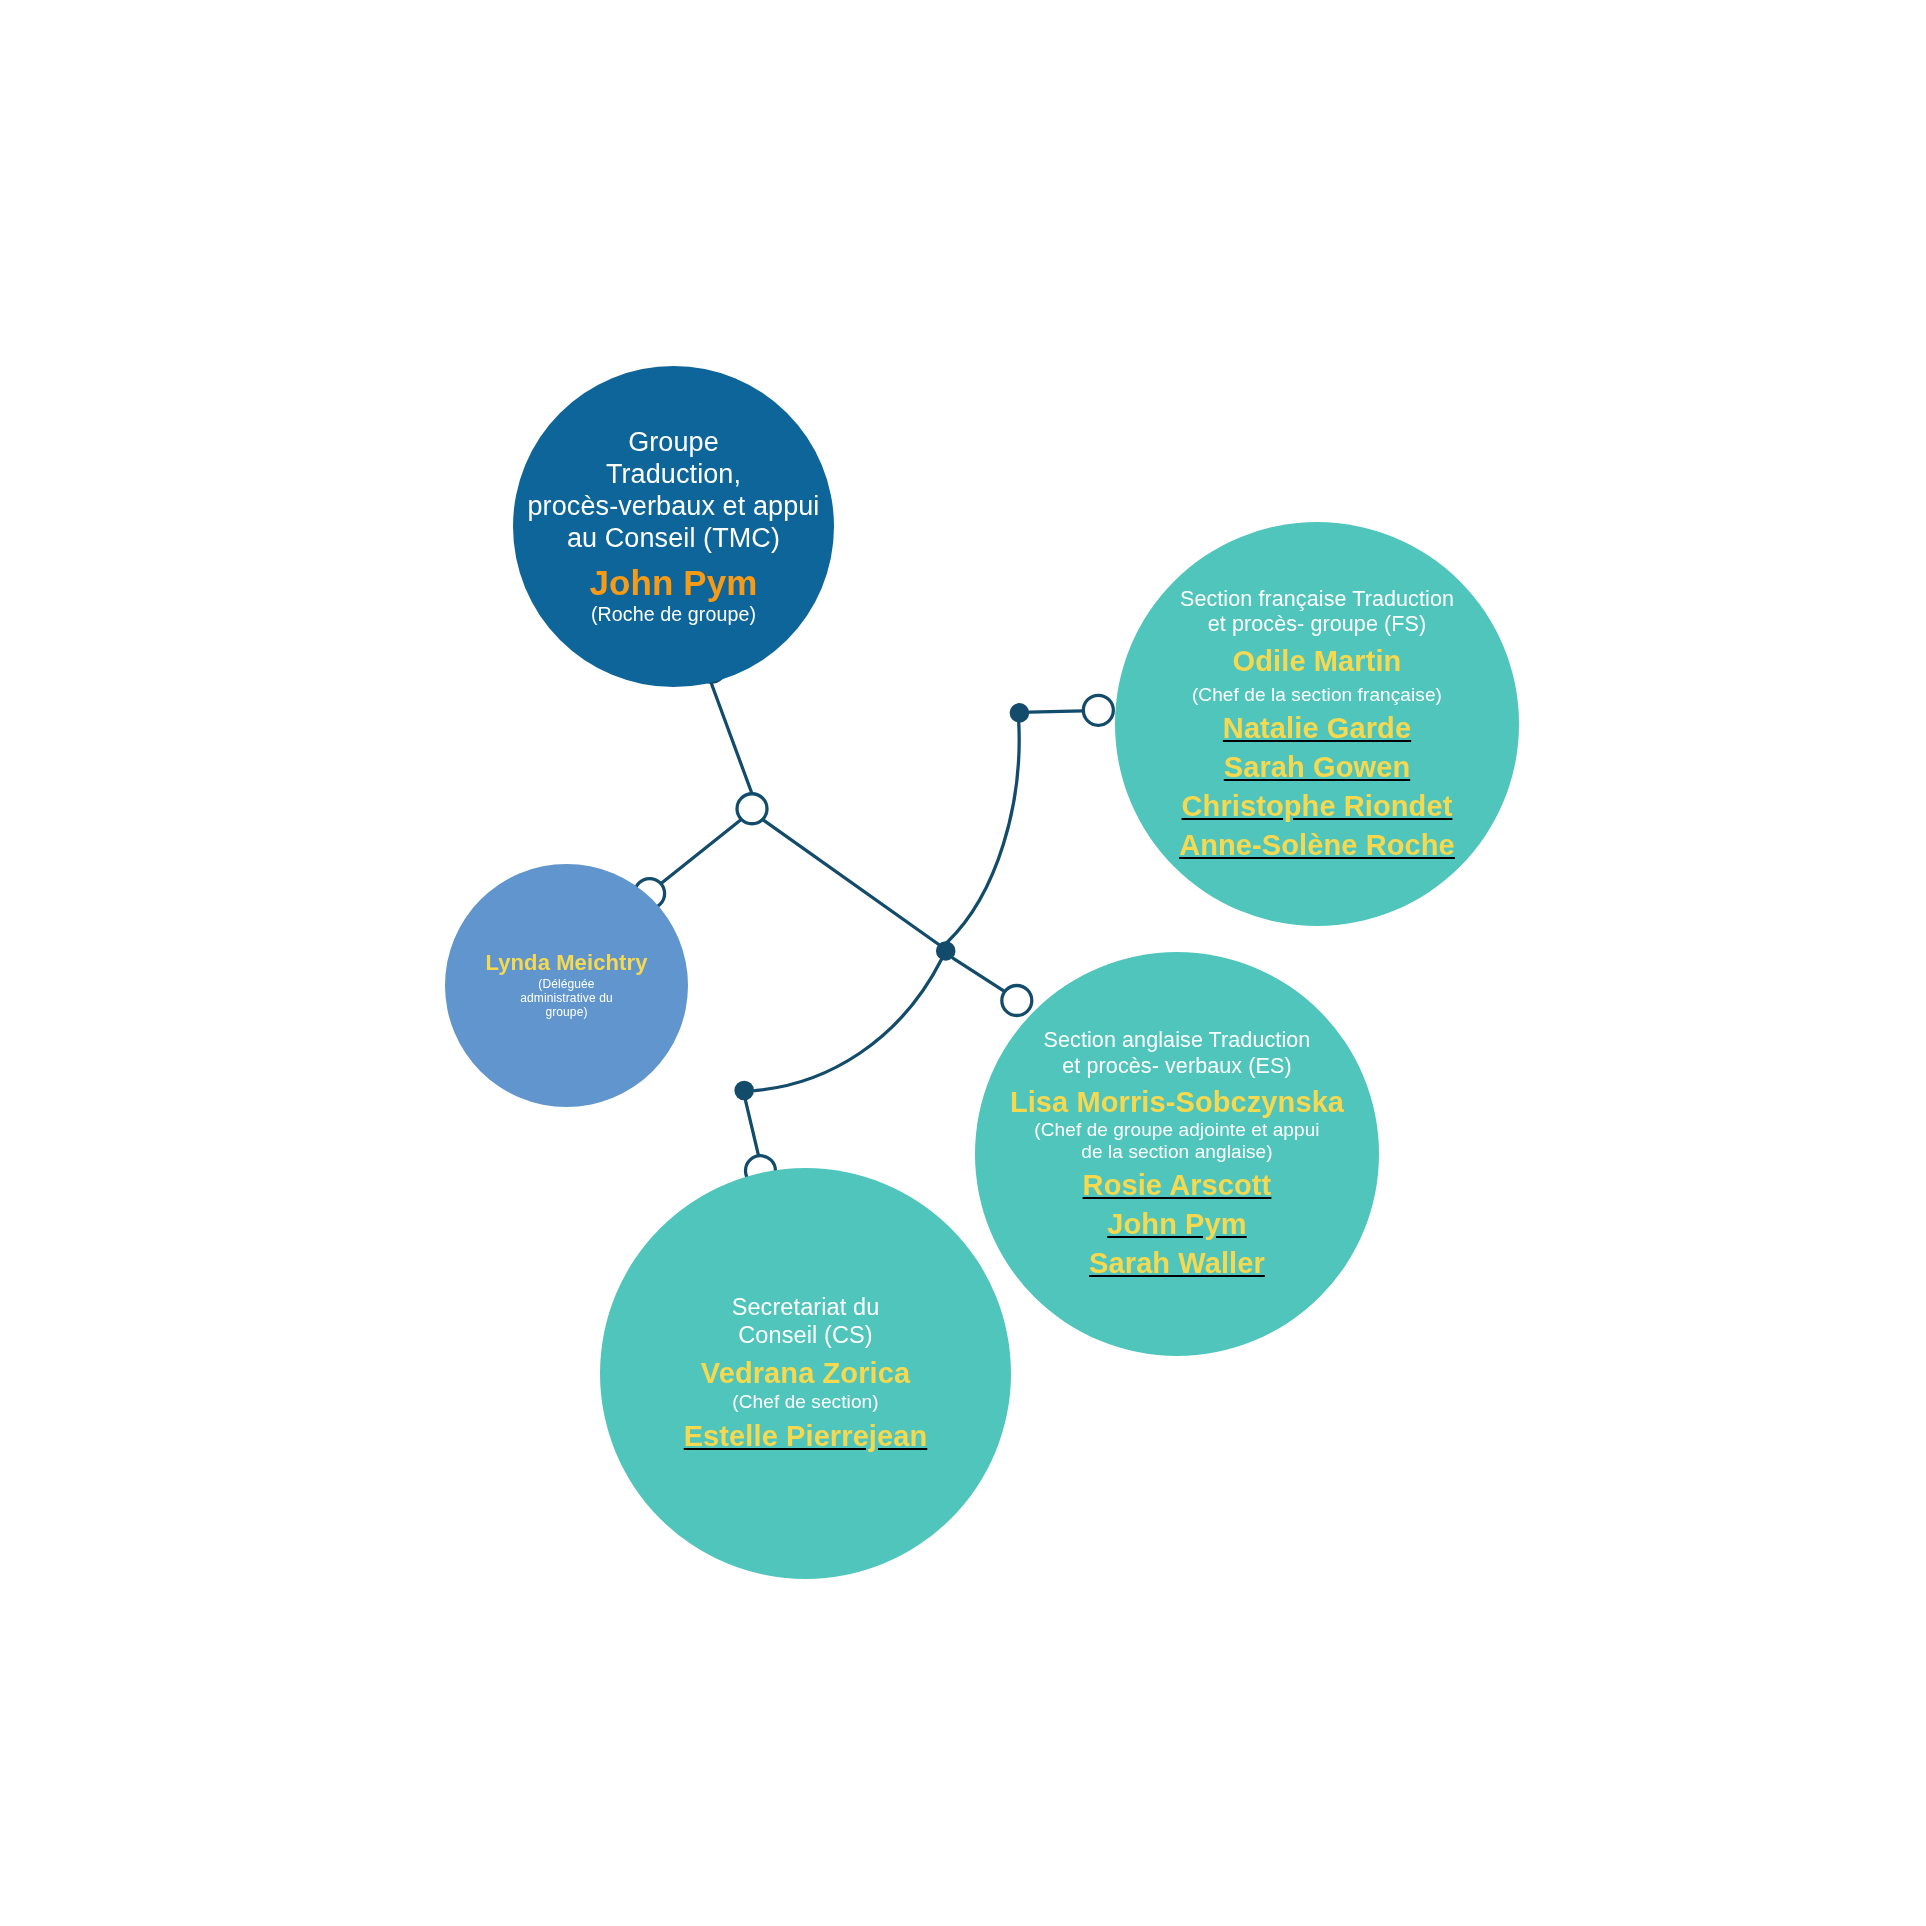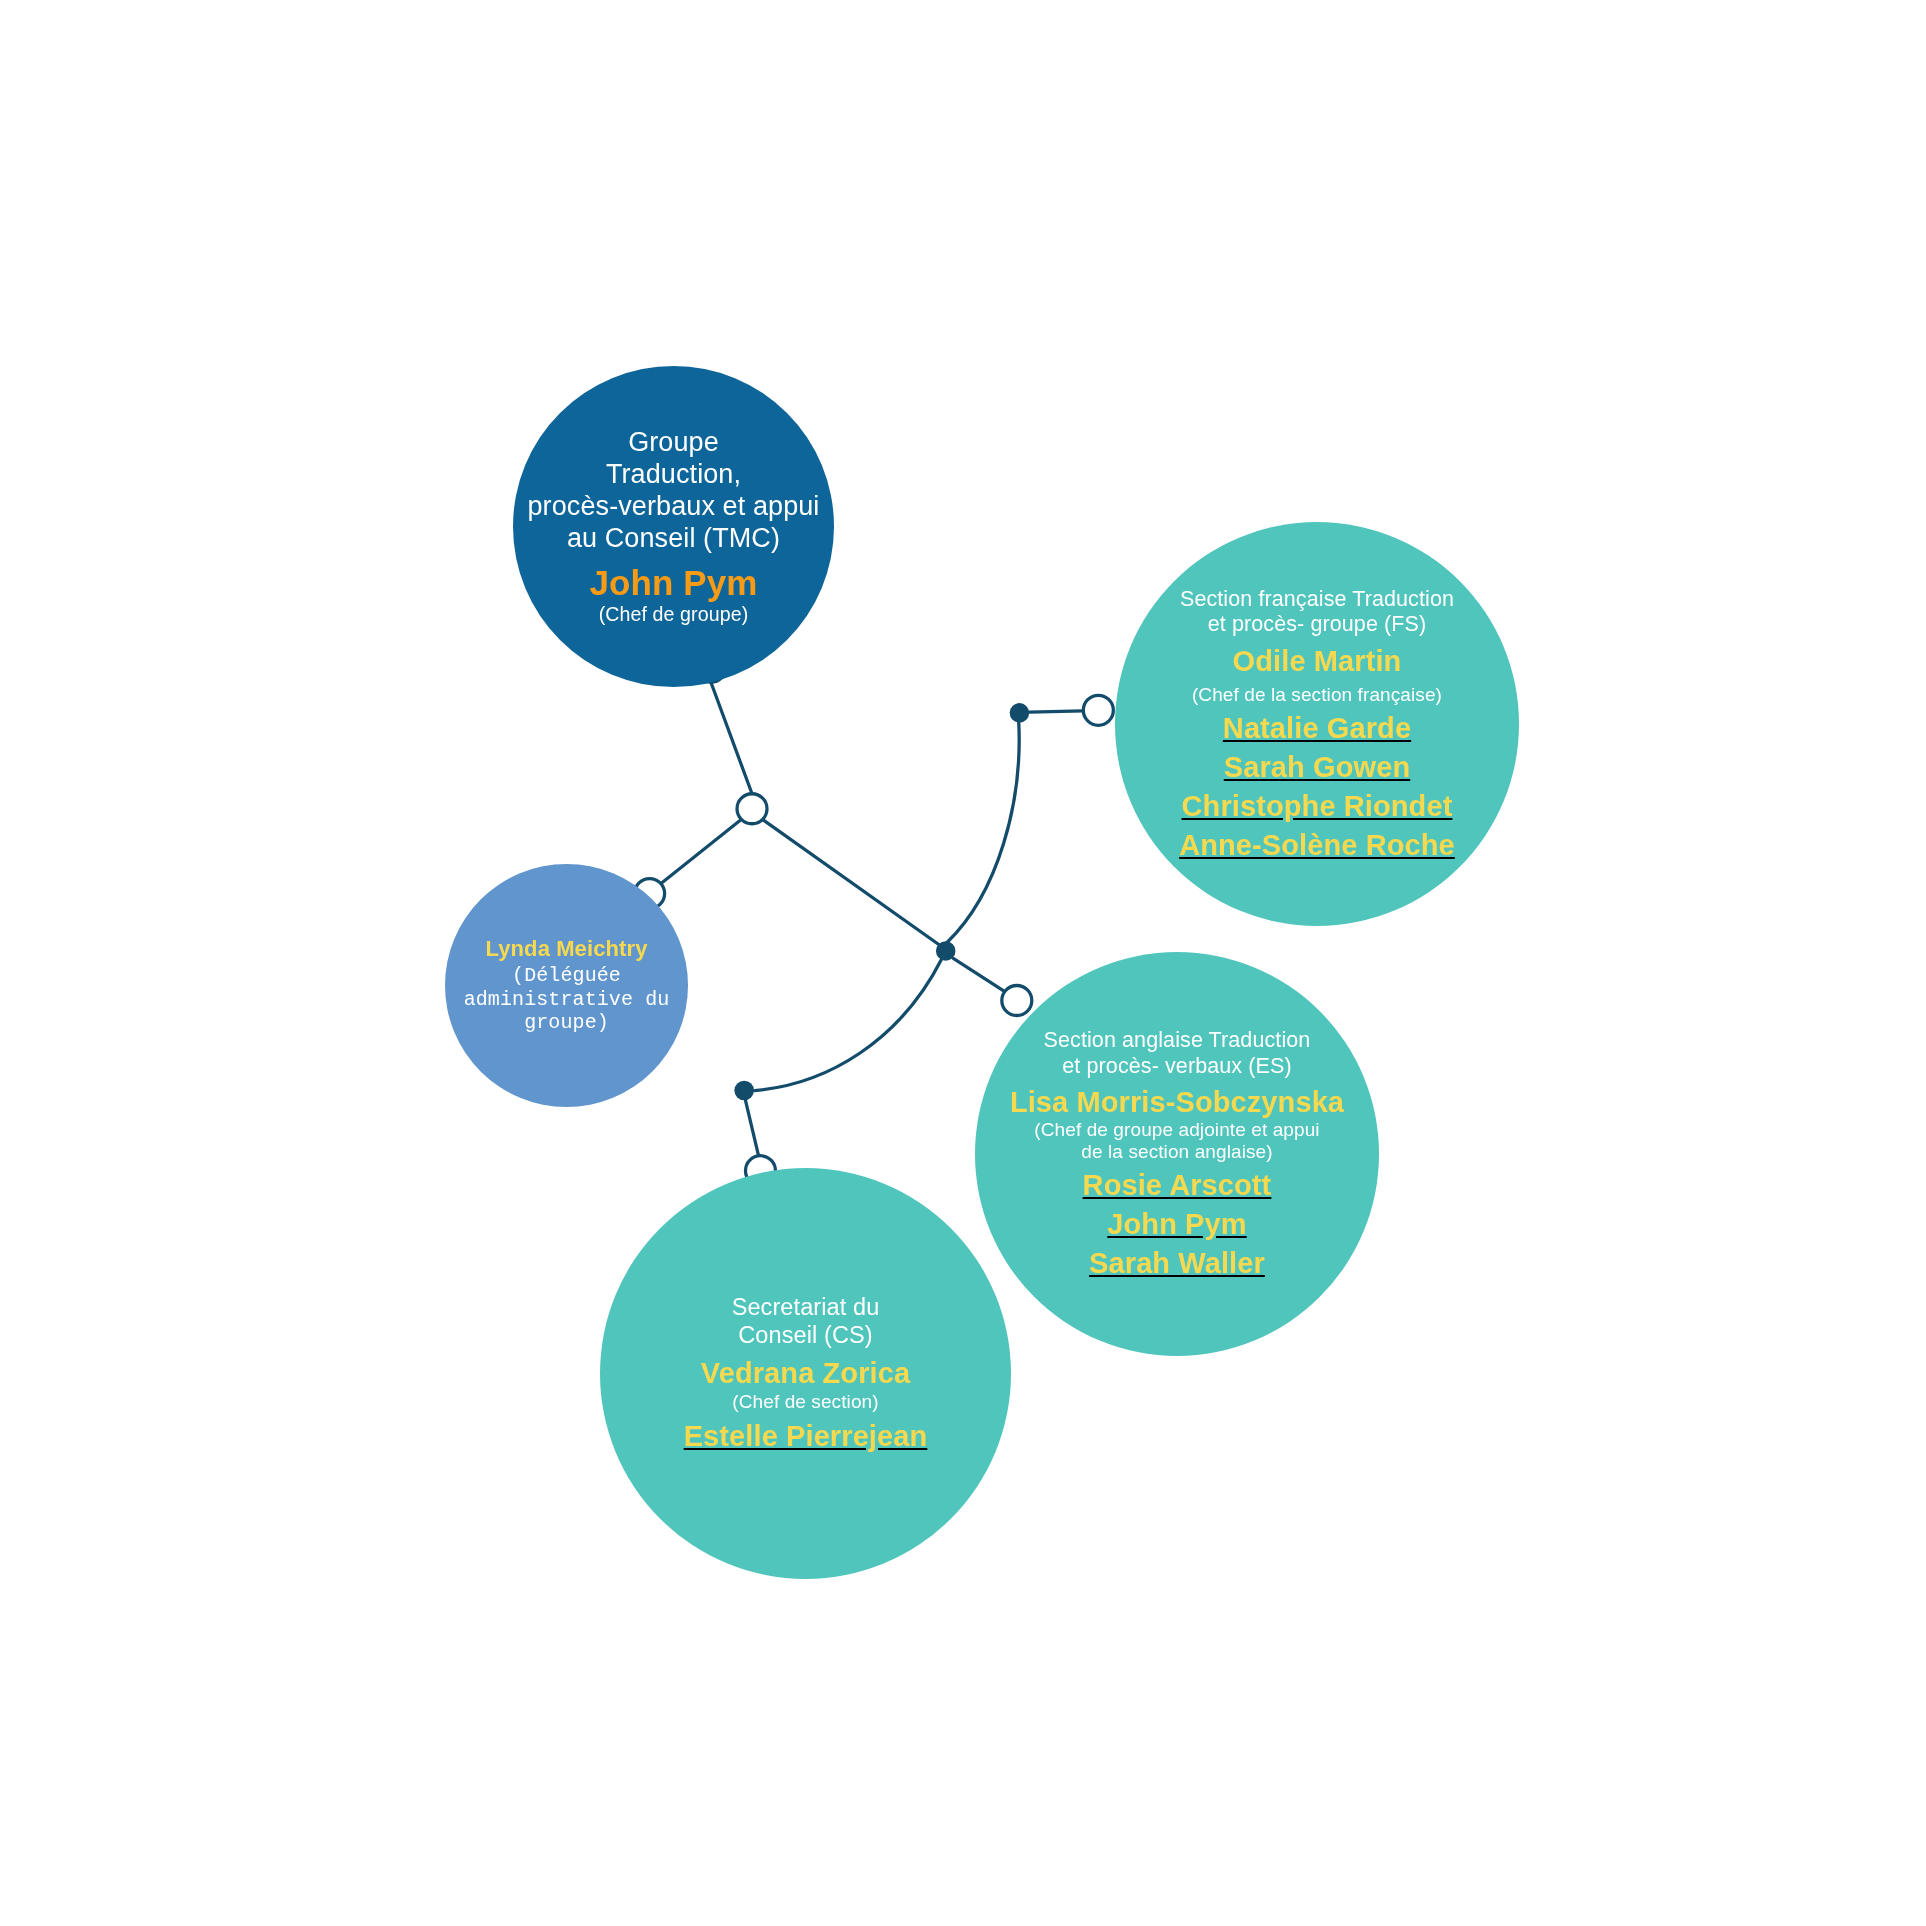--- a/index.html
+++ b/index.html
@@ -79,21 +79,21 @@
   }
   #node-tmc .unit-title { font-size: 27px; }
   #node-tmc .person-name { font-size: 35px; margin-top: 7.8px; }
   #node-tmc .person-role { font-size: 19.6px; margin-top: 1.3px; }
 
   
   #node-admin {
     left: 445px; top: 864px; width: 243px; height: 243px;
   }
   #node-admin .person-name { font-size: 22px; }
-  #node-admin .person-role { font-size: 20px; margin-top: 2.6px; font-family: Liberation Mono, monospace; }
+  #node-admin .person-role { font-size: 12px; margin-top: 2.6px; }
 
   
   #node-fs {
     left: 1115px; top: 522px; width: 404px; height: 404px;
   }
   #node-fs .unit-title { font-size: 21.5px; }
   #node-fs .person-name { font-size: 29px; margin-top: 7.8px; }
   #node-fs .person-name.sub { margin-top: 6.5px; }
   #node-fs .person-role { font-size: 19px; margin-top: 6px; }
 
@@ -160,21 +160,21 @@
 
   <div id="node-tmc" class="node n-darkblue">
     <div class="node-inner">
       <div class="unit-title">
         <div>Groupe</div>
         <div>Traduction,</div>
         <div>procès-verbaux et appui</div>
         <div>au Conseil (TMC)</div>
       </div>
       <div class="person-name accent-orange">John Pym</div>
-      <div class="person-role">(Chef de groupe)</div>
+      <div class="person-role">(Roche de groupe)</div>
     </div>
   </div>
 
   <div id="node-admin" class="node n-periwinkle">
     <div class="node-inner">
       <div class="person-name">Lynda Meichtry</div>
       <div class="person-role">
         <div>(Déléguée</div>
         <div>administrative du</div>
         <div>groupe)</div>

